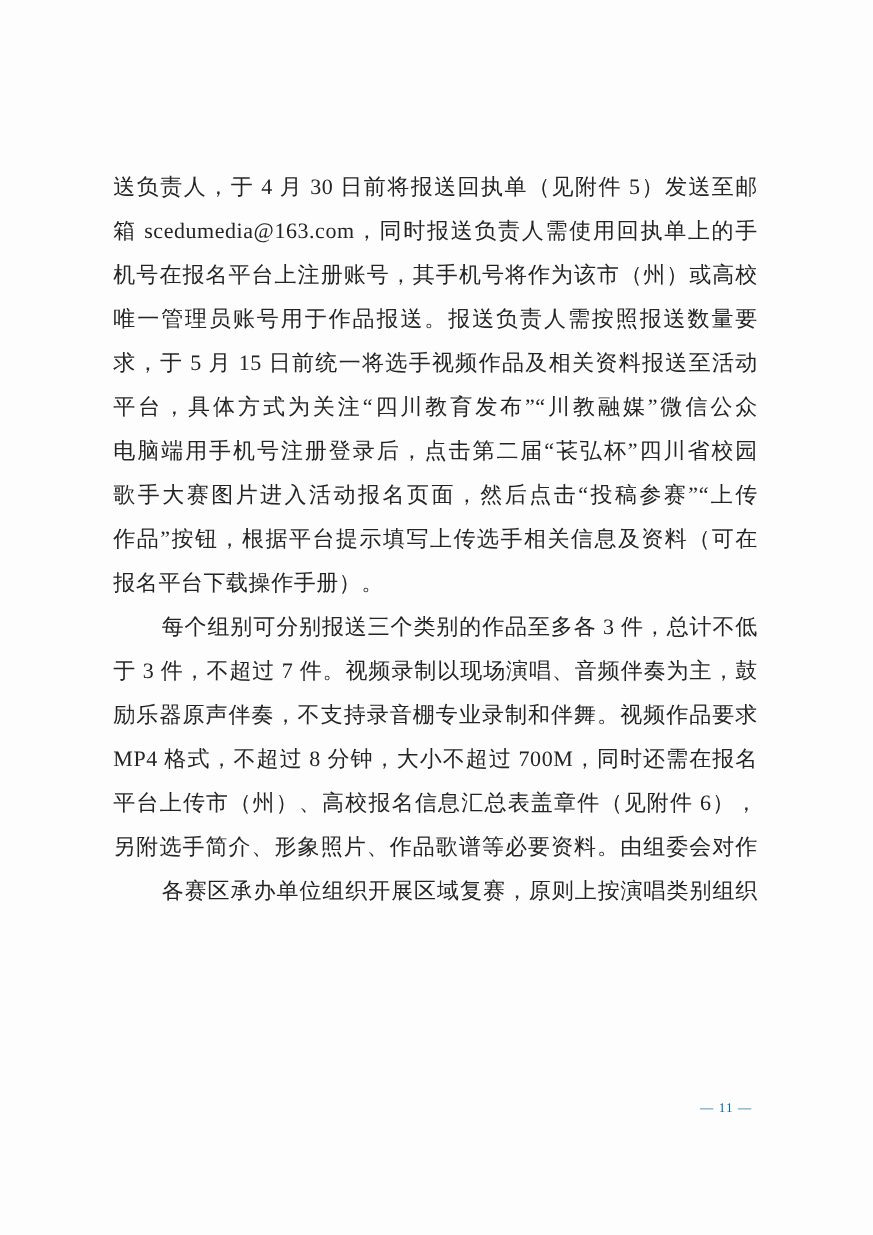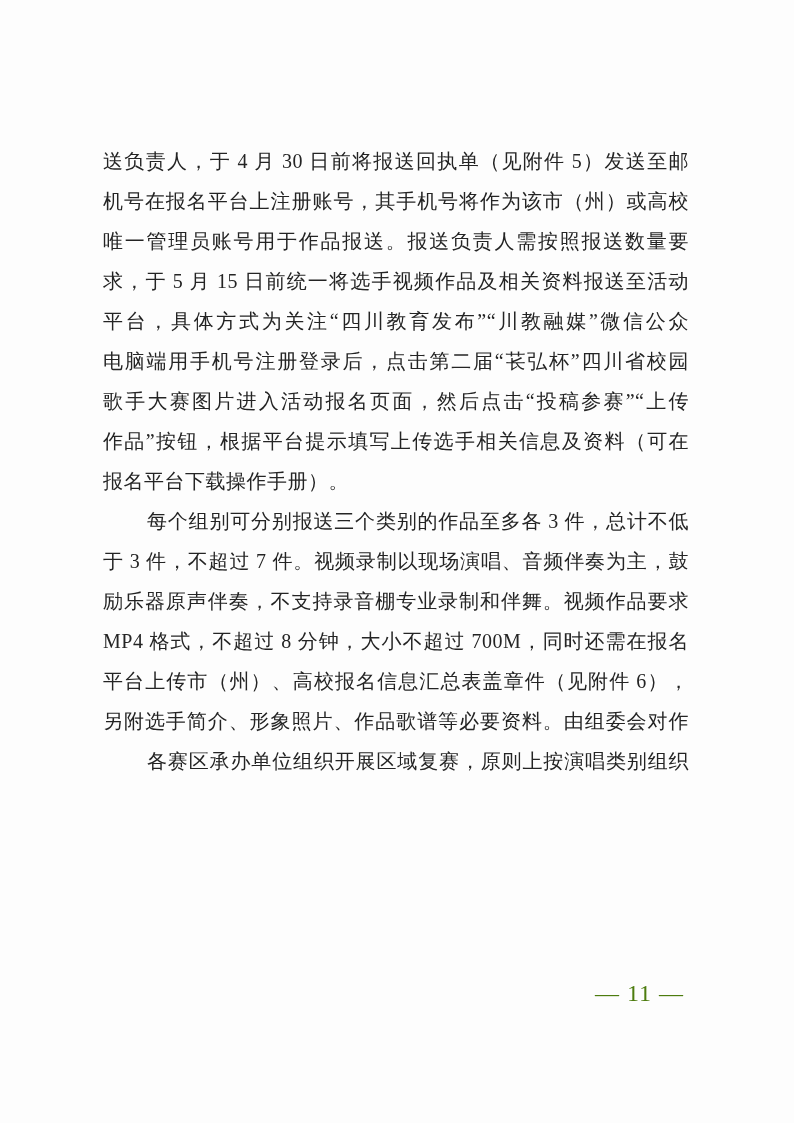--- a/index.html
+++ b/index.html
@@ -12,54 +12,55 @@
     width: 794px;
     height: 1123px;
     background: #fdfdfd;
     overflow: hidden;
     font-family: "Liberation Serif", "DejaVu Serif", serif;
     color: #242424;
   }
   .content {
     position: absolute;
     left: 103px;
-    top: 141px;
+    top: 150px;
     width: 586px;
   }
   .line {
     height: 40px;
     line-height: 40px;
     font-size: 20px;
     letter-spacing: 0.5px;
     overflow: visible;
   }
   .line.justify {
     text-align: justify;
     text-align-last: justify;
     text-justify: inter-character;
   }
   .line.indent {
     text-indent: 44px;
   }
   .page-number {
     position: absolute;
-    top: 980px;
+    top: 1000px;
     right: 110px;
-    font-size: 24px;
+    font-size: 12px;
     letter-spacing: 1px;
-    color: #4d7c0f;
+    color: #0369a1;
     white-space: nowrap;
   }
 </style>
 </head>
 <body>
 
 <div class="page" style="background: rgb(253, 253, 253); color: rgb(36, 36, 36);">
   <div class="content">
       <div class="line justify">送负责人，于 4 月 30 日前将报送回执单（见附件 5）发送至邮</div>
+      <div class="line justify">箱 scedumedia@163.com，同时报送负责人需使用回执单上的手</div>
       <div class="line justify">机号在报名平台上注册账号，其手机号将作为该市（州）或高校</div>
       <div class="line justify">唯一管理员账号用于作品报送。报送负责人需按照报送数量要</div>
       <div class="line justify">求，于 5 月 15 日前统一将选手视频作品及相关资料报送至活动</div>
       <div class="line justify">平台，具体方式为关注“四川教育发布”“川教融媒”微信公众</div>
       <div class="line justify">电脑端用手机号注册登录后，点击第二届“苌弘杯”四川省校园</div>
       <div class="line justify">歌手大赛图片进入活动报名页面，然后点击“投稿参赛”“上传</div>
       <div class="line justify">作品”按钮，根据平台提示填写上传选手相关信息及资料（可在</div>
       <div class="line">报名平台下载操作手册）。</div>
       <div class="line indent justify">每个组别可分别报送三个类别的作品至多各 3 件，总计不低</div>
       <div class="line justify">于 3 件，不超过 7 件。视频录制以现场演唱、音频伴奏为主，鼓</div>

